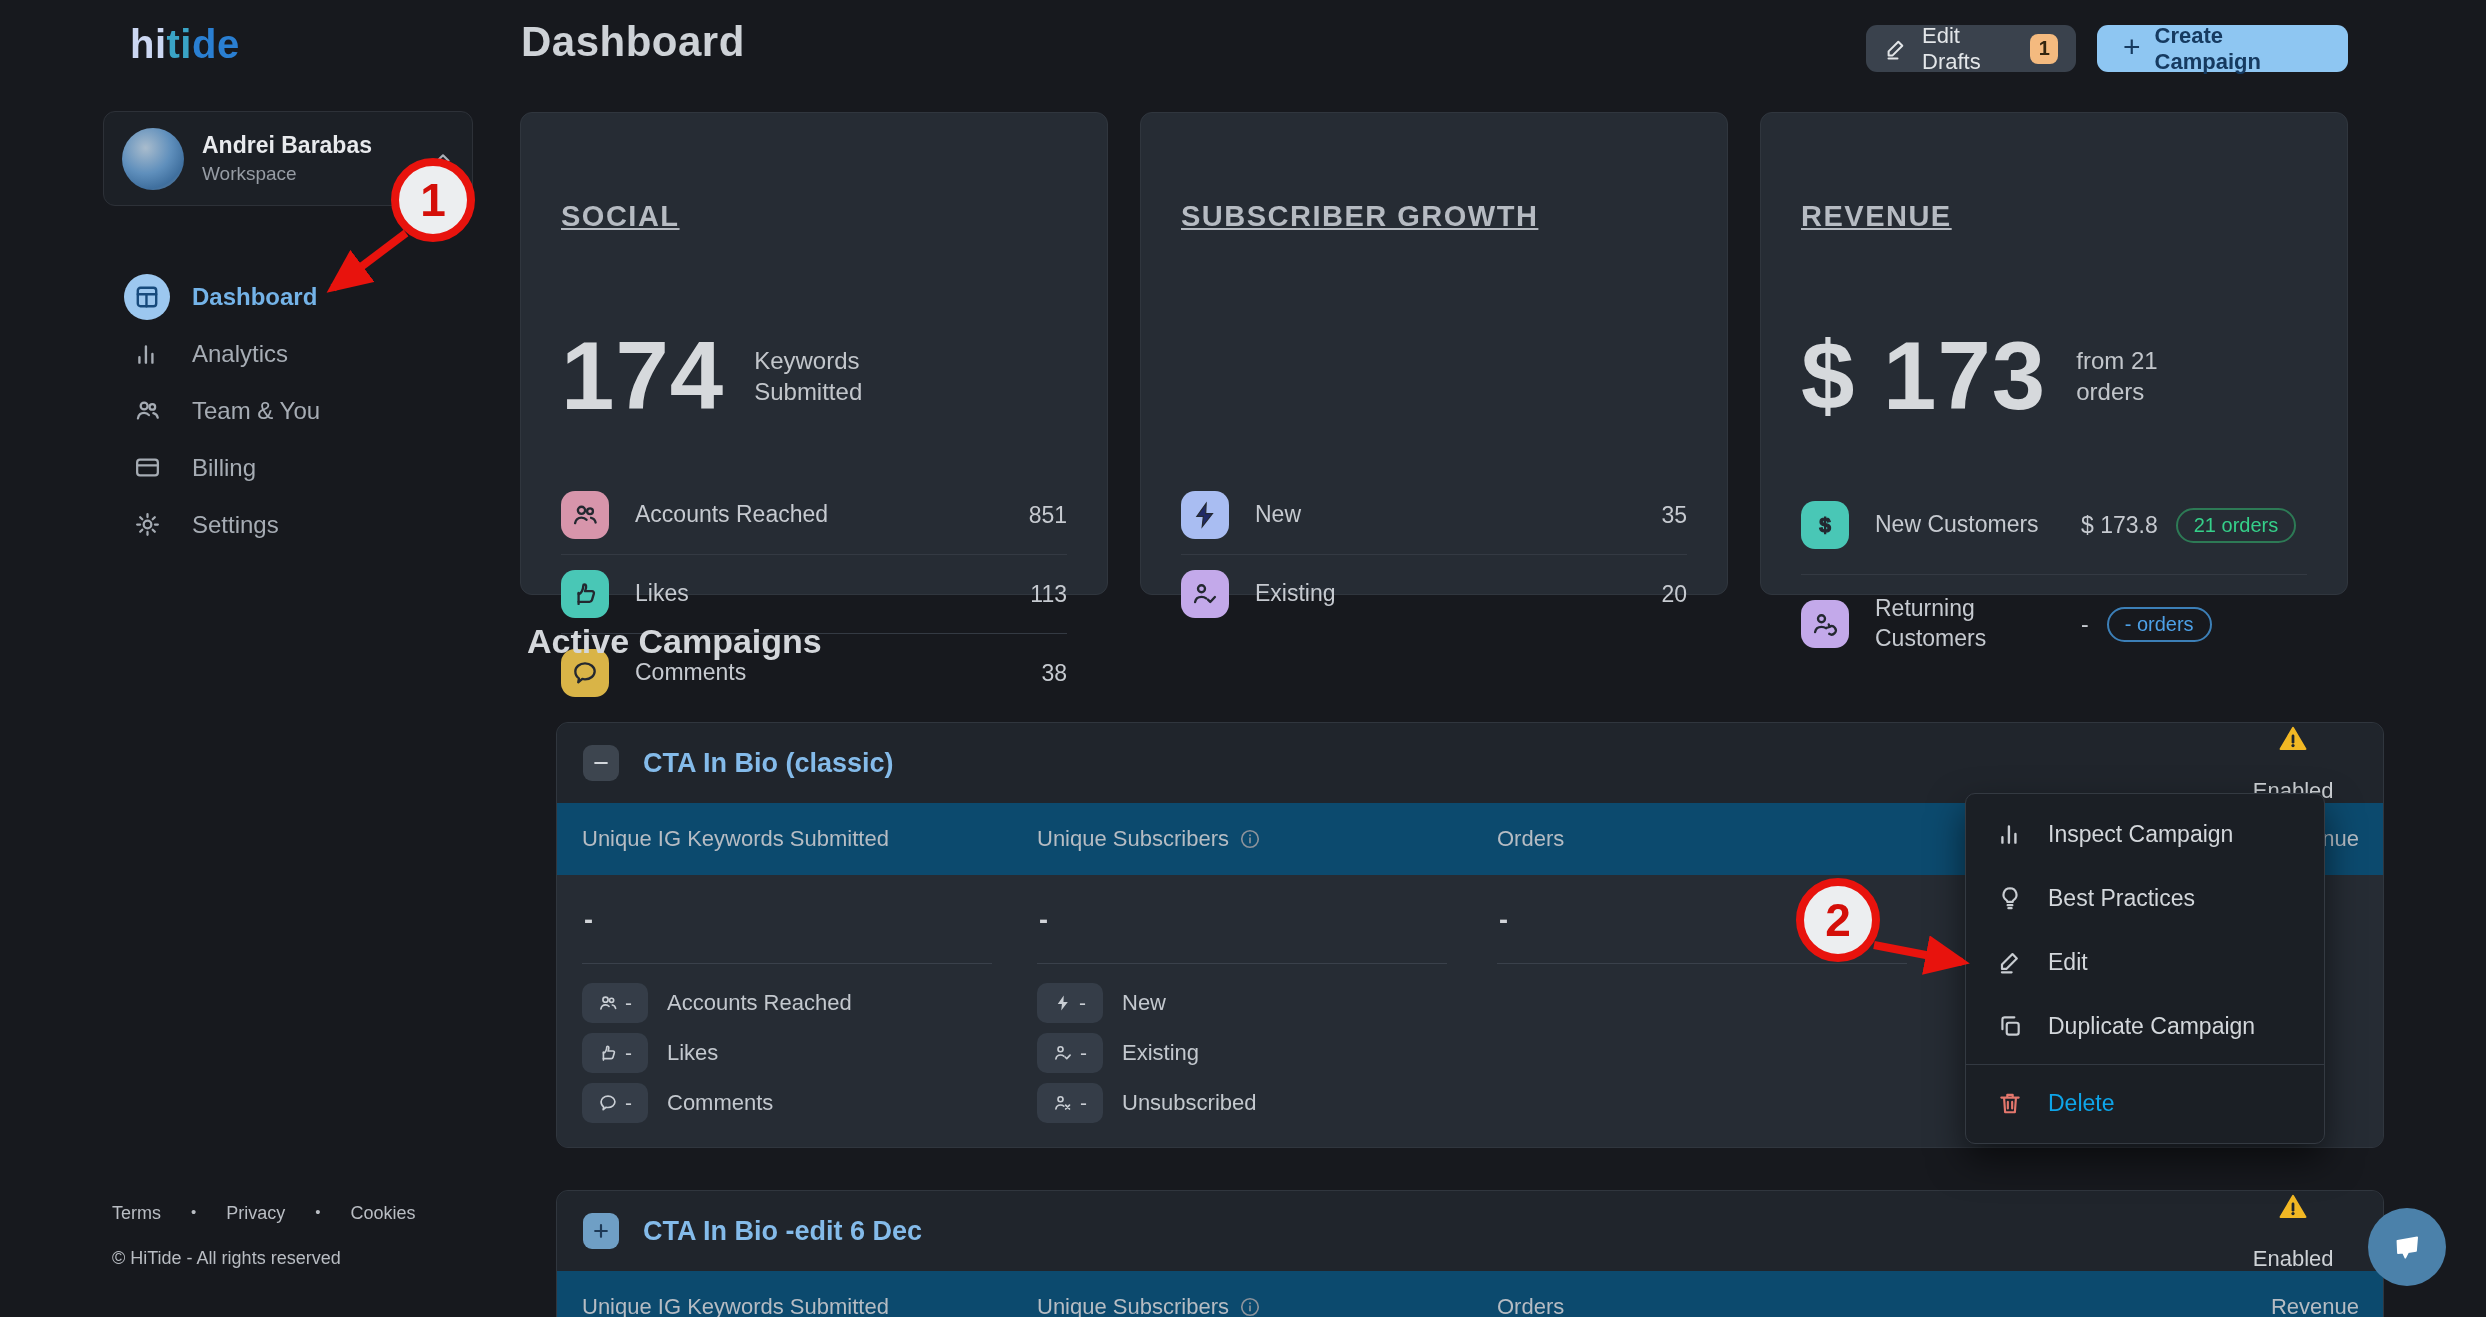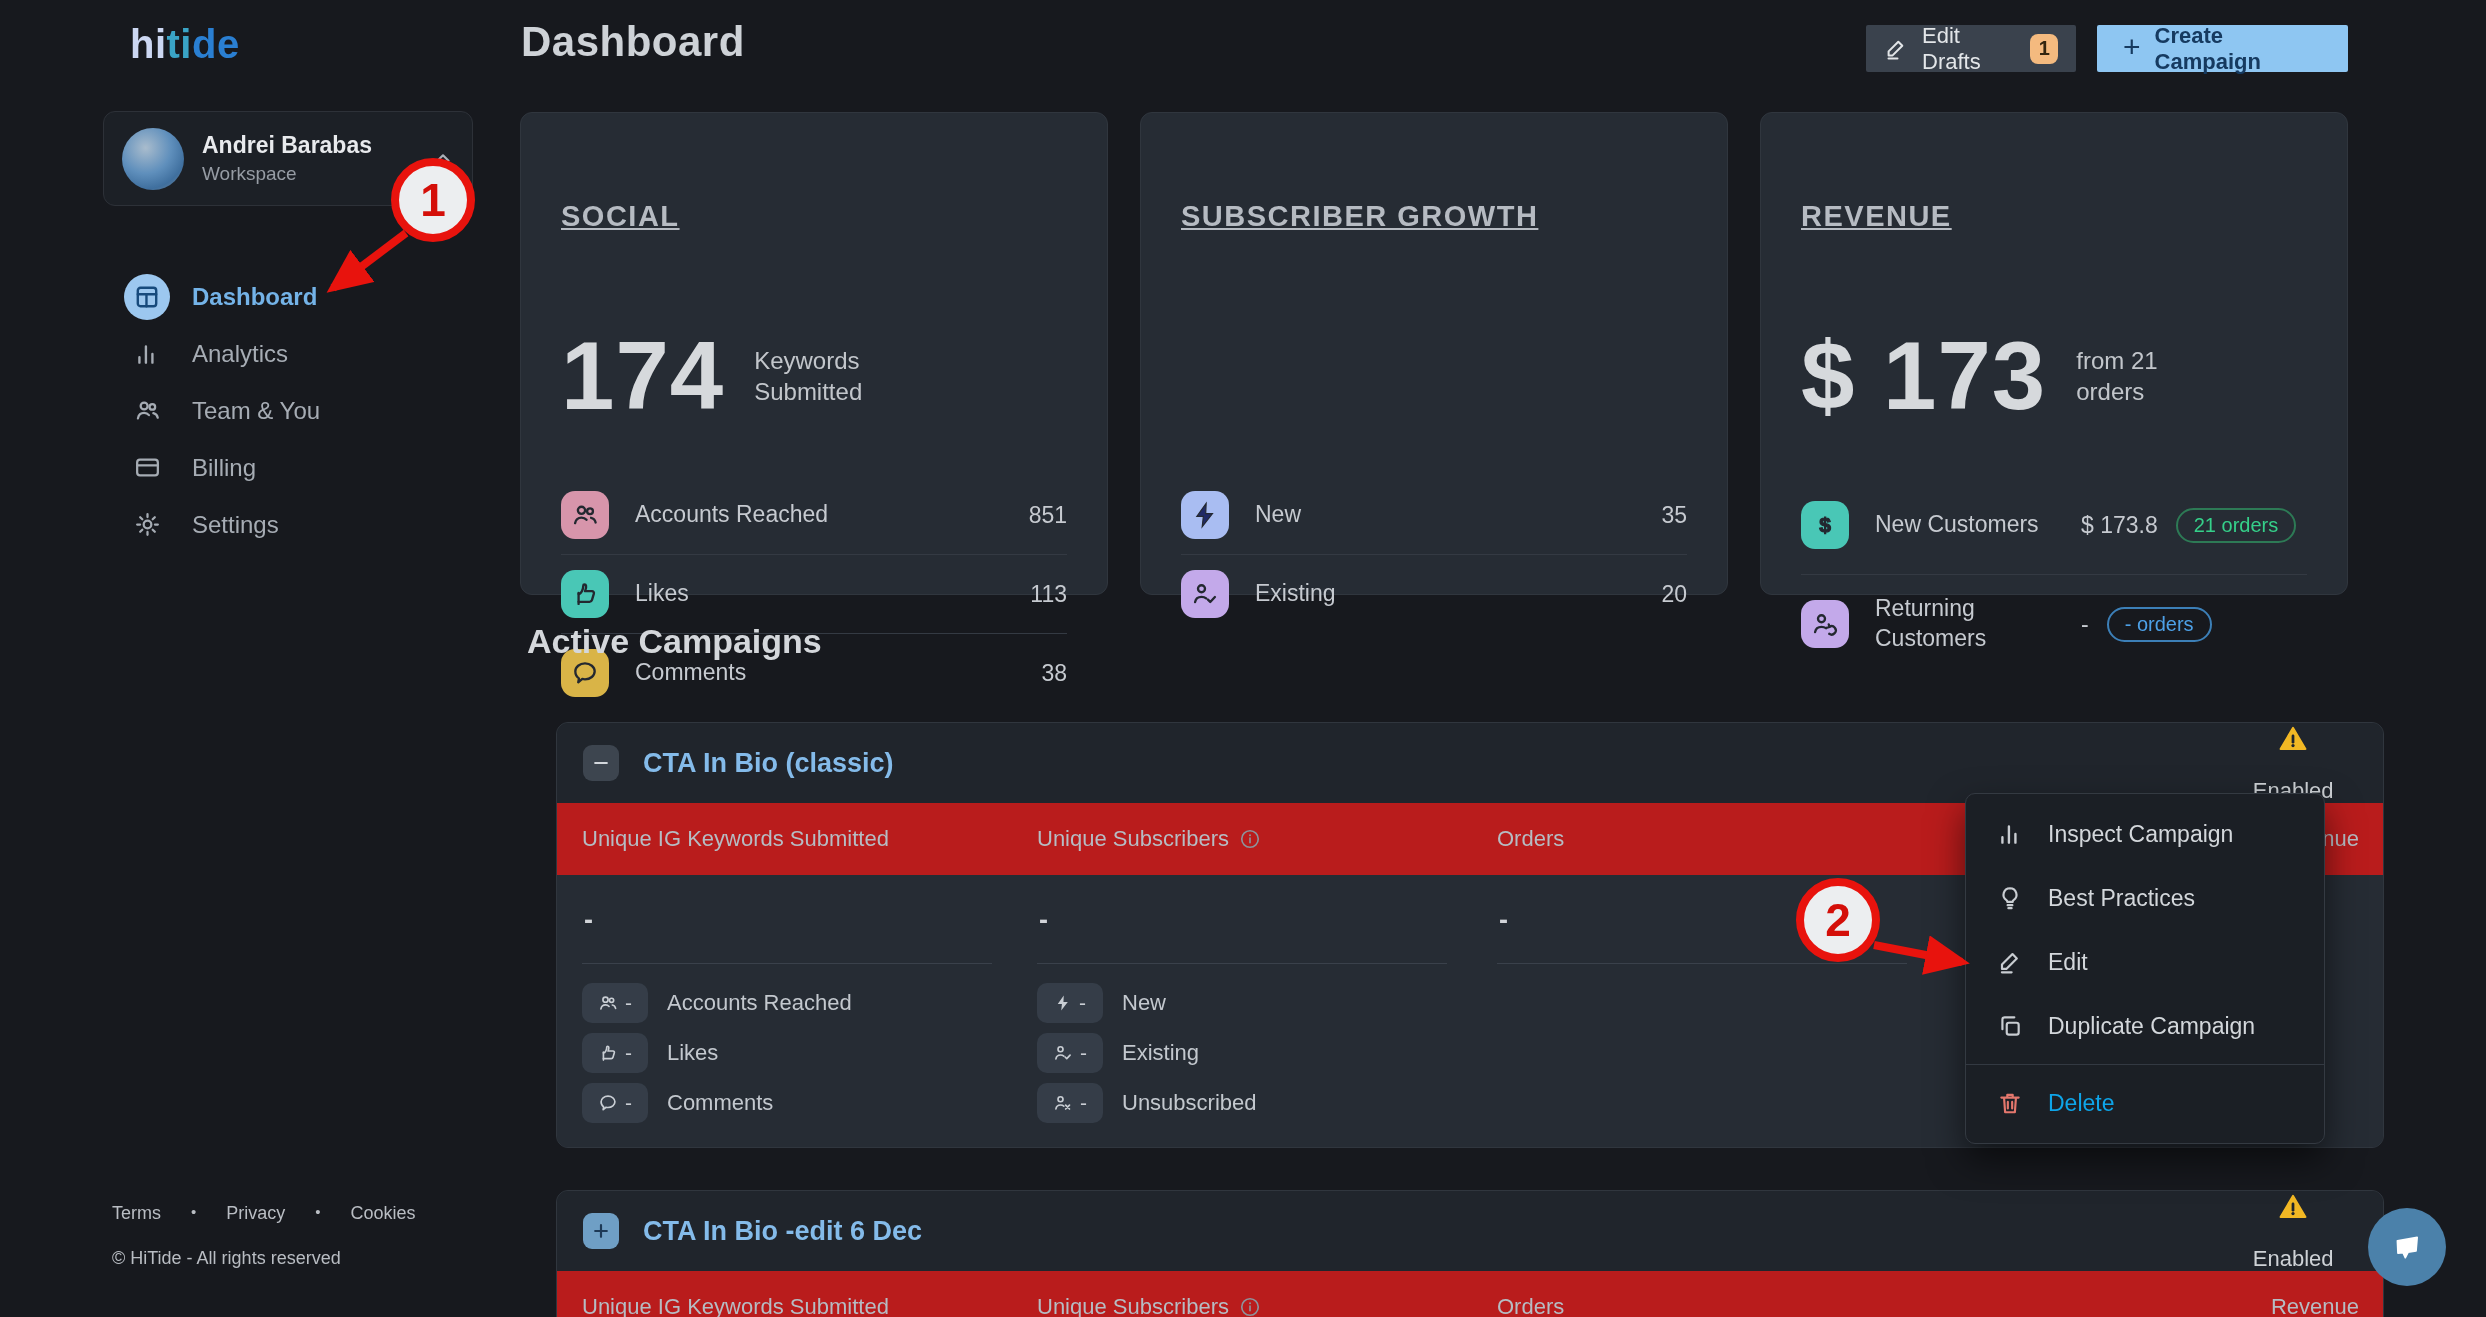--- a/index.html
+++ b/index.html
@@ -24,21 +24,21 @@
   .nav-ic{width:46px;height:46px;display:flex;align-items:center;justify-content:center;flex:0 0 46px;}
   .nav-item.active{color:#74b3e8;font-weight:600;}
   .nav-item.active .nav-ic{background:#9cc7ef;border-radius:50%;color:#174a7c;}
   .side-footer{position:absolute;left:112px;top:1203px;font-size:18px;color:#b9bdc3;}
   .side-footer .links{display:flex;gap:30px;}
   .side-footer .dot{font-size:15px}
   .side-footer .copy{margin-top:24px}
 
   
   .page-title{position:absolute;left:521px;top:18px;font-size:42px;font-weight:700;color:#ced2d7;letter-spacing:.5px;}
-  .btn{position:absolute;top:25px;height:47px;border-radius:2px;display:flex;align-items:center;box-sizing:border-box;cursor:pointer;}
+  .btn{position:absolute;top:25px;height:47px;border-radius:11px;display:flex;align-items:center;box-sizing:border-box;cursor:pointer;}
   .btn-drafts{left:1866px;width:210px;background:#3a424d;color:#e3e6e9;font-size:22px;gap:14px;padding:0 18px;}
   .badge{width:30px;height:30px;border-radius:8px;background:#f4ba7f;color:#33250f;font-size:20px;font-weight:700;
     display:flex;align-items:center;justify-content:center;}
   .btn-create{left:2097px;width:251px;background:#8ec6f2;color:#163a60;font-size:22px;font-weight:700;gap:14px;padding:0 26px;}
   .plus-glyph{font-size:30px;font-weight:400;line-height:1;margin-top:-3px}
 
   
   .stat-card{position:absolute;top:112px;width:588px;height:483px;background:#262c34;border:1px solid #30363e;
     border-radius:12px;box-sizing:border-box;}
   .sc1{left:520px}.sc2{left:1140px}.sc3{left:1760px}
@@ -74,21 +74,21 @@
   .camp-title{font-size:27px;font-weight:600;color:#84bbea;}
   .head-right{margin-left:auto;display:flex;align-items:center;gap:24px;flex-direction:column;}
   .kw{font-size:22px;color:#c3c8cd;display:flex;align-items:center;gap:10px}
   .vdiv{width:1px;height:42px;background:#3a4049;margin:0 10px}
   .enb{font-size:22px;color:#ced2d6}
   .toggle{width:62px;height:34px;border-radius:17px;background:#3fe2cd;position:relative;cursor:pointer;}
   .knob{position:absolute;right:3px;top:3px;width:28px;height:28px;border-radius:50%;background:#20252c;
     display:flex;align-items:center;justify-content:center;}
   .dots{display:flex;flex-direction:column;gap:5px;padding:4px;cursor:pointer}
   .dots i{width:5px;height:5px;border-radius:50%;background:#c9cdd2}
-  .camp-cols{height:72px;background:#b91c1c;position:relative;font-size:22px;color:#b6bcc3;}
+  .camp-cols{height:72px;background:#0c4a6e;position:relative;font-size:22px;color:#b6bcc3;}
   .camp-cols .c{position:absolute;top:50%;transform:translateY(-50%);display:flex;align-items:center;gap:10px;}
   .cc1{left:25px}.cc2{left:480px}.cc3{left:940px}.cc4{right:24px}
   .camp-body{position:relative;height:274px;background:#262c34;}
   .dash{position:absolute;top:30px;font-size:27px;font-weight:700;color:#d2d5d9;}
   .d1{left:27px}.d2{left:482px}.d3{left:942px}
   .bdiv{position:absolute;top:88px;height:1px;width:410px;background:#3a414b;}
   .bd1{left:25px}.bd2{left:480px}.bd3{left:940px}
   .mpill{position:absolute;width:66px;height:40px;border-radius:10px;background:#353d48;color:#c9ced4;
     display:flex;align-items:center;justify-content:center;gap:7px;font-size:21px;}
   .mlab{position:absolute;font-size:22px;color:#c3c8ce;line-height:40px;}

